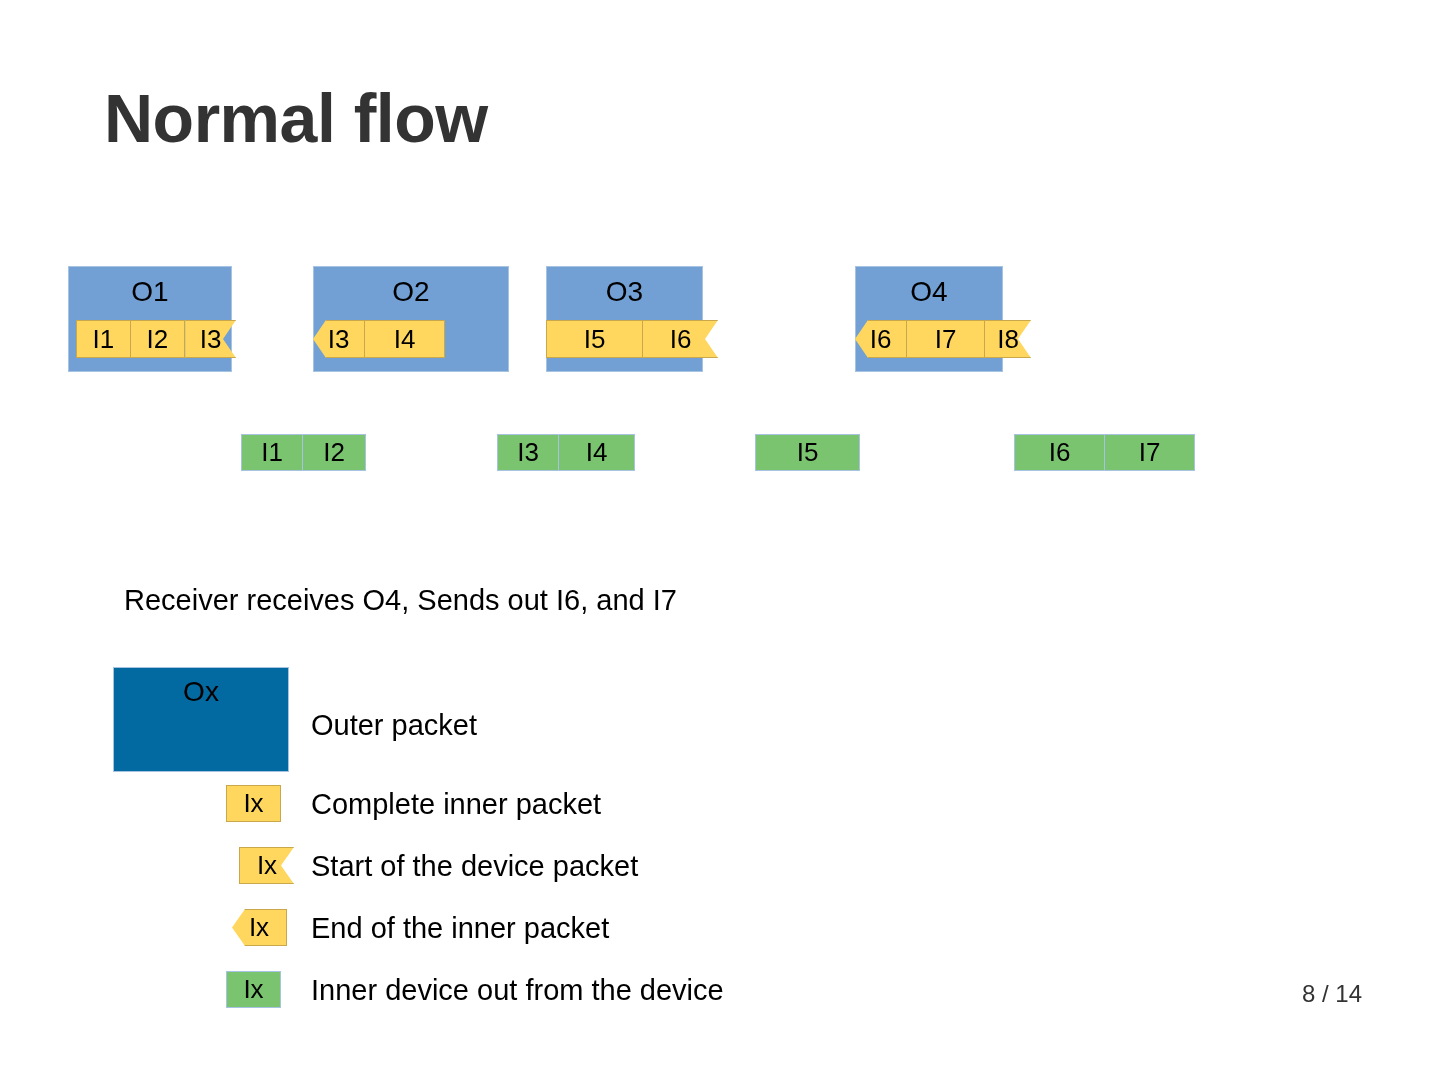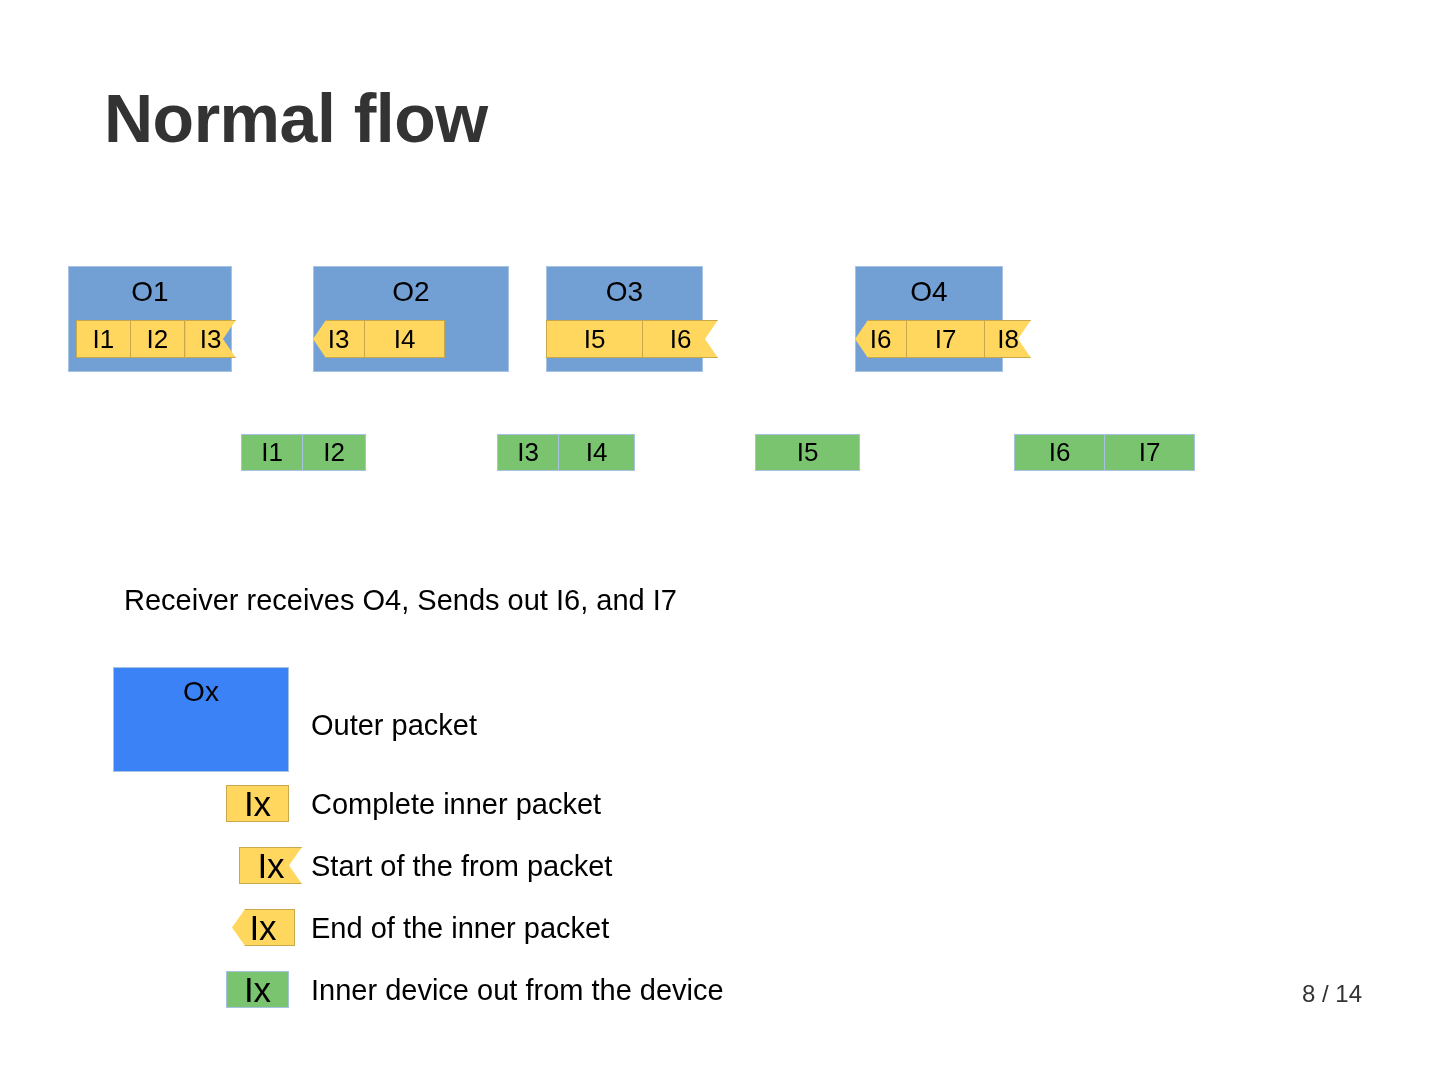--- a/index.html
+++ b/index.html
@@ -129,32 +129,32 @@
     color: #000000;
     white-space: nowrap;
   }
 
   #legend-outer-swatch {
     position: absolute;
     left: 113px;
     top: 667px;
     width: 176px;
     height: 105px;
-    background: #3b82f6;
+    background: #0369a1;
     border: 1px solid #a6c3e2;
     box-sizing: border-box;
   }
   #legend-outer-swatch .outer-label { top: 10px; font-size: 28px; }
 
   .legend-chip {
     position: absolute;
-    width: 63px;
+    width: 55px;
     height: 37px;
     box-sizing: border-box;
-    font-size: 35px;
+    font-size: 26px;
     line-height: 35px;
     text-align: center;
     color: #000000;
   }
   .chip-yellow { background: #ffd75e; border: 1px solid #c9a84c; }
   .chip-green  { background: #7ac36f; border: 1px solid #a6c3e2; }
   .chip-notch-right {
     border-right-width: 0;
     -webkit-clip-path: polygon(0 0, 100% 0, calc(100% - 13px) 50%, 100% 100%, 0 100%);
     clip-path: polygon(0 0, 100% 0, calc(100% - 13px) 50%, 100% 100%, 0 100%);
@@ -240,21 +240,21 @@
 
   <div id="legend-outer-swatch">
     <div class="outer-label">Ox</div>
   </div>
   <div class="legend-text" style="left:311px; top:711px;">Outer packet</div>
 
   <div class="legend-chip chip-yellow" style="left:226px; top:785px;">Ix</div>
   <div class="legend-text" style="left:311px; top:790px;">Complete inner packet</div>
 
   <div class="legend-chip chip-yellow chip-notch-right" style="left:239px; top:847px;">Ix</div>
-  <div class="legend-text" style="left:311px; top:852px;">Start of the from packet</div>
+  <div class="legend-text" style="left:311px; top:852px;">Start of the device packet</div>
 
   <div class="legend-chip chip-yellow chip-tail-left" style="left:232px; top:909px;">Ix</div>
   <div class="legend-text" style="left:311px; top:914px;">End of the inner packet</div>
 
   <div class="legend-chip chip-green" style="left:226px; top:971px;">Ix</div>
   <div class="legend-text" style="left:311px; top:976px;">Inner device out from the device</div>
 
 </div>
 
 <div id="page-number">8 / 14</div>

